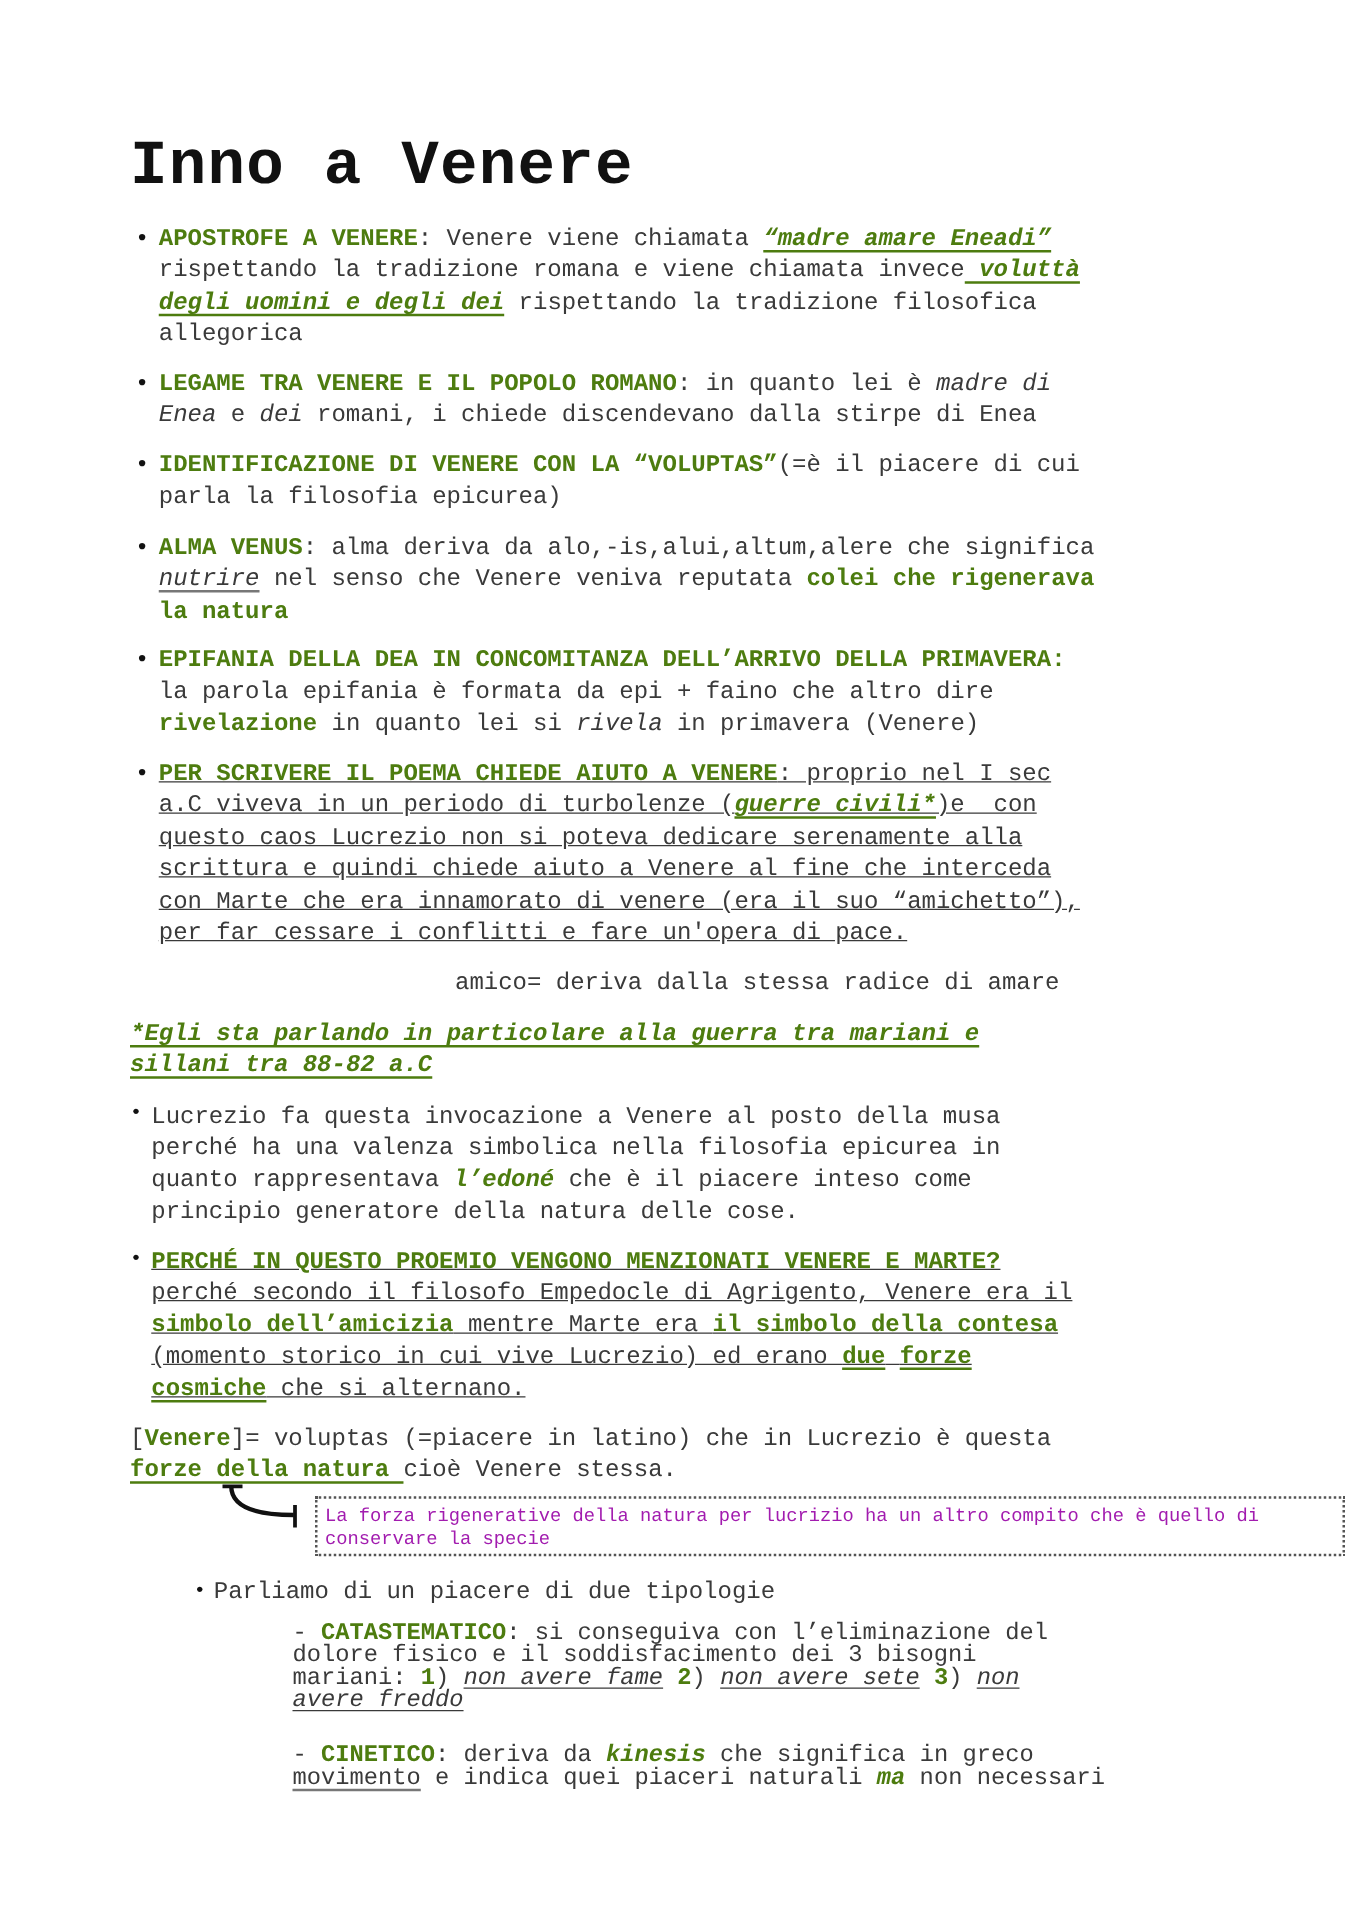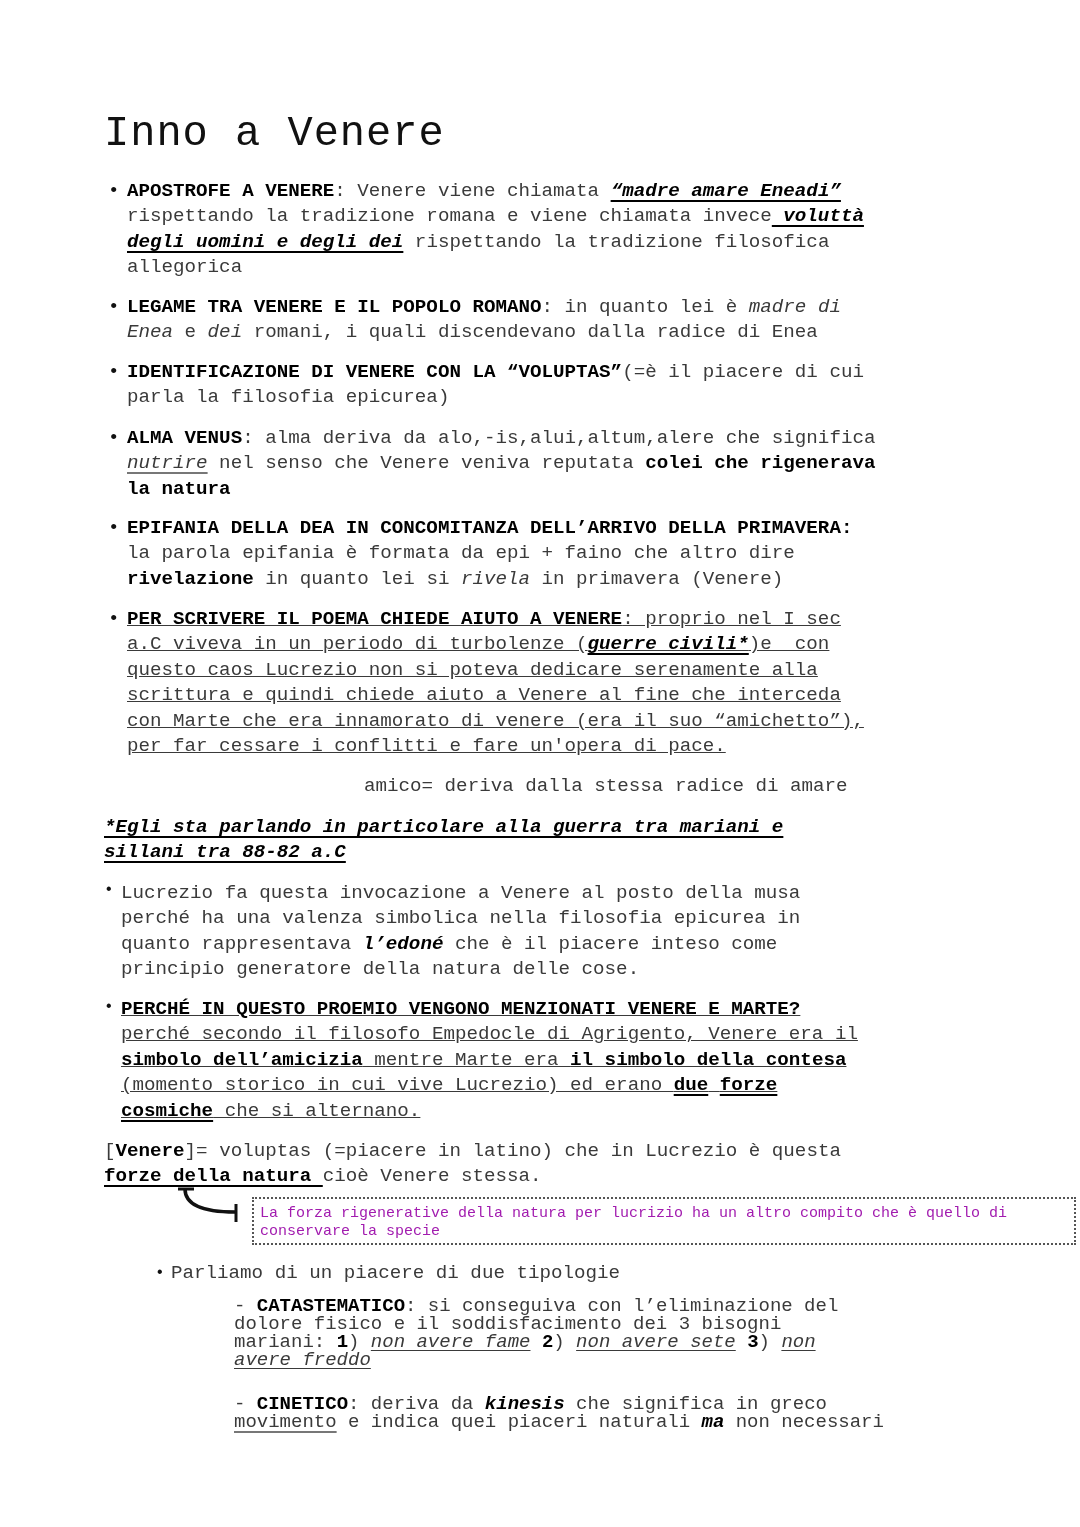--- a/index.html
+++ b/index.html
@@ -3,27 +3,27 @@
   <meta charset="utf-8">
   <style>
     html, body { margin: 0; padding: 0; background: #ffffff; }
     body {
       width: 1080px; height: 1527px; position: relative; overflow: hidden;
       font-family: "Liberation Mono", "DejaVu Sans Mono", monospace;
       color: #3a3a3a;
     }
     .title {
       position: absolute; left: 104px; top: 104px;
-      font-family: "Liberation Mono", monospace; font-weight: normal;
-      font-size: 42px; line-height: 60px; color: #111;
+      font-family: "Liberation Mono", monospace; font-weight: bold;
+      font-size: 50px; line-height: 60px; color: #111;
       letter-spacing: 1px; margin: 0;
     }
     .block { position: absolute; font-size: 19.2px; line-height: 25.4px; white-space: pre; }
     .bullet { position: absolute; font-size: 19px; color: #111; }
-    b, .b { font-weight: bold; color: #000000; margin-top: 48px; }
+    b, .b { font-weight: bold; color: #4d7c0f; margin-top: 48px; }
     i { font-style: italic; }
     .u { text-decoration: underline; text-decoration-thickness: 2px; text-underline-offset: 4px; }
     .ug { text-decoration: underline; text-decoration-color: #777; text-decoration-thickness: 2px; text-underline-offset: 4px; }
     .ul { text-decoration: underline; text-decoration-thickness: 1px; text-underline-offset: 3px; }
     .note-box {
       position: absolute; left: 252px; top: 1197px; width: 824px; height: 48px;
       border: 2px dotted #555; box-sizing: border-box;
       font-size: 15px; line-height: 18px; padding: 6px 0 0 6px; color: #a21caf; white-space: pre;
     }
     .connector { position: absolute; left: 170px; top: 1186px; }
@@ -35,21 +35,21 @@
 <h1 class="title">Inno a Venere</h1>
 
 <span class="bullet" style="left:108px;top:180px;">•</span>
 <div class="block" style="left:127px;top:179px;"><b>APOSTROFE A VENERE</b><span>: Venere viene chiamata </span><b><i class="u">“madre amare Eneadi”</i></b>
 <span>rispettando la tradizione romana e viene chiamata invece</span><b><i class="u"> voluttà</i></b>
 <b><i class="u">degli uomini e degli dei</i></b><span> rispettando la tradizione filosofica</span>
 <span>allegorica</span></div>
 
 <span class="bullet" style="left:108px;top:296px;">•</span>
 <div class="block" style="left:127px;top:295px;"><b>LEGAME TRA VENERE E IL POPOLO ROMANO</b><span>: in quanto lei è </span><i>madre di</i>
-<i>Enea</i><span> e </span><i>dei</i><span> romani, i quali discendevano dalla radice di Enea</span></div>
+<i>Enea</i><span> e </span><i>dei</i><span> romani, i chiede discendevano dalla stirpe di Enea</span></div>
 
 <span class="bullet" style="left:108px;top:361px;">•</span>
 <div class="block" style="left:127px;top:360px;"><b>IDENTIFICAZIONE DI VENERE CON LA “VOLUPTAS”</b><span>(=è il piacere di cui</span>
 <span>parla la filosofia epicurea)</span></div>
 
 <span class="bullet" style="left:108px;top:427px;">•</span>
 <div class="block" style="left:127px;top:426px;"><b>ALMA VENUS</b><span>: alma deriva da alo,-is,alui,altum,alere che significa</span>
 <i class="ug">nutrire</i><span> nel senso che Venere veniva reputata </span><b>colei che rigenerava</b>
 <b>la natura</b></div>
 

